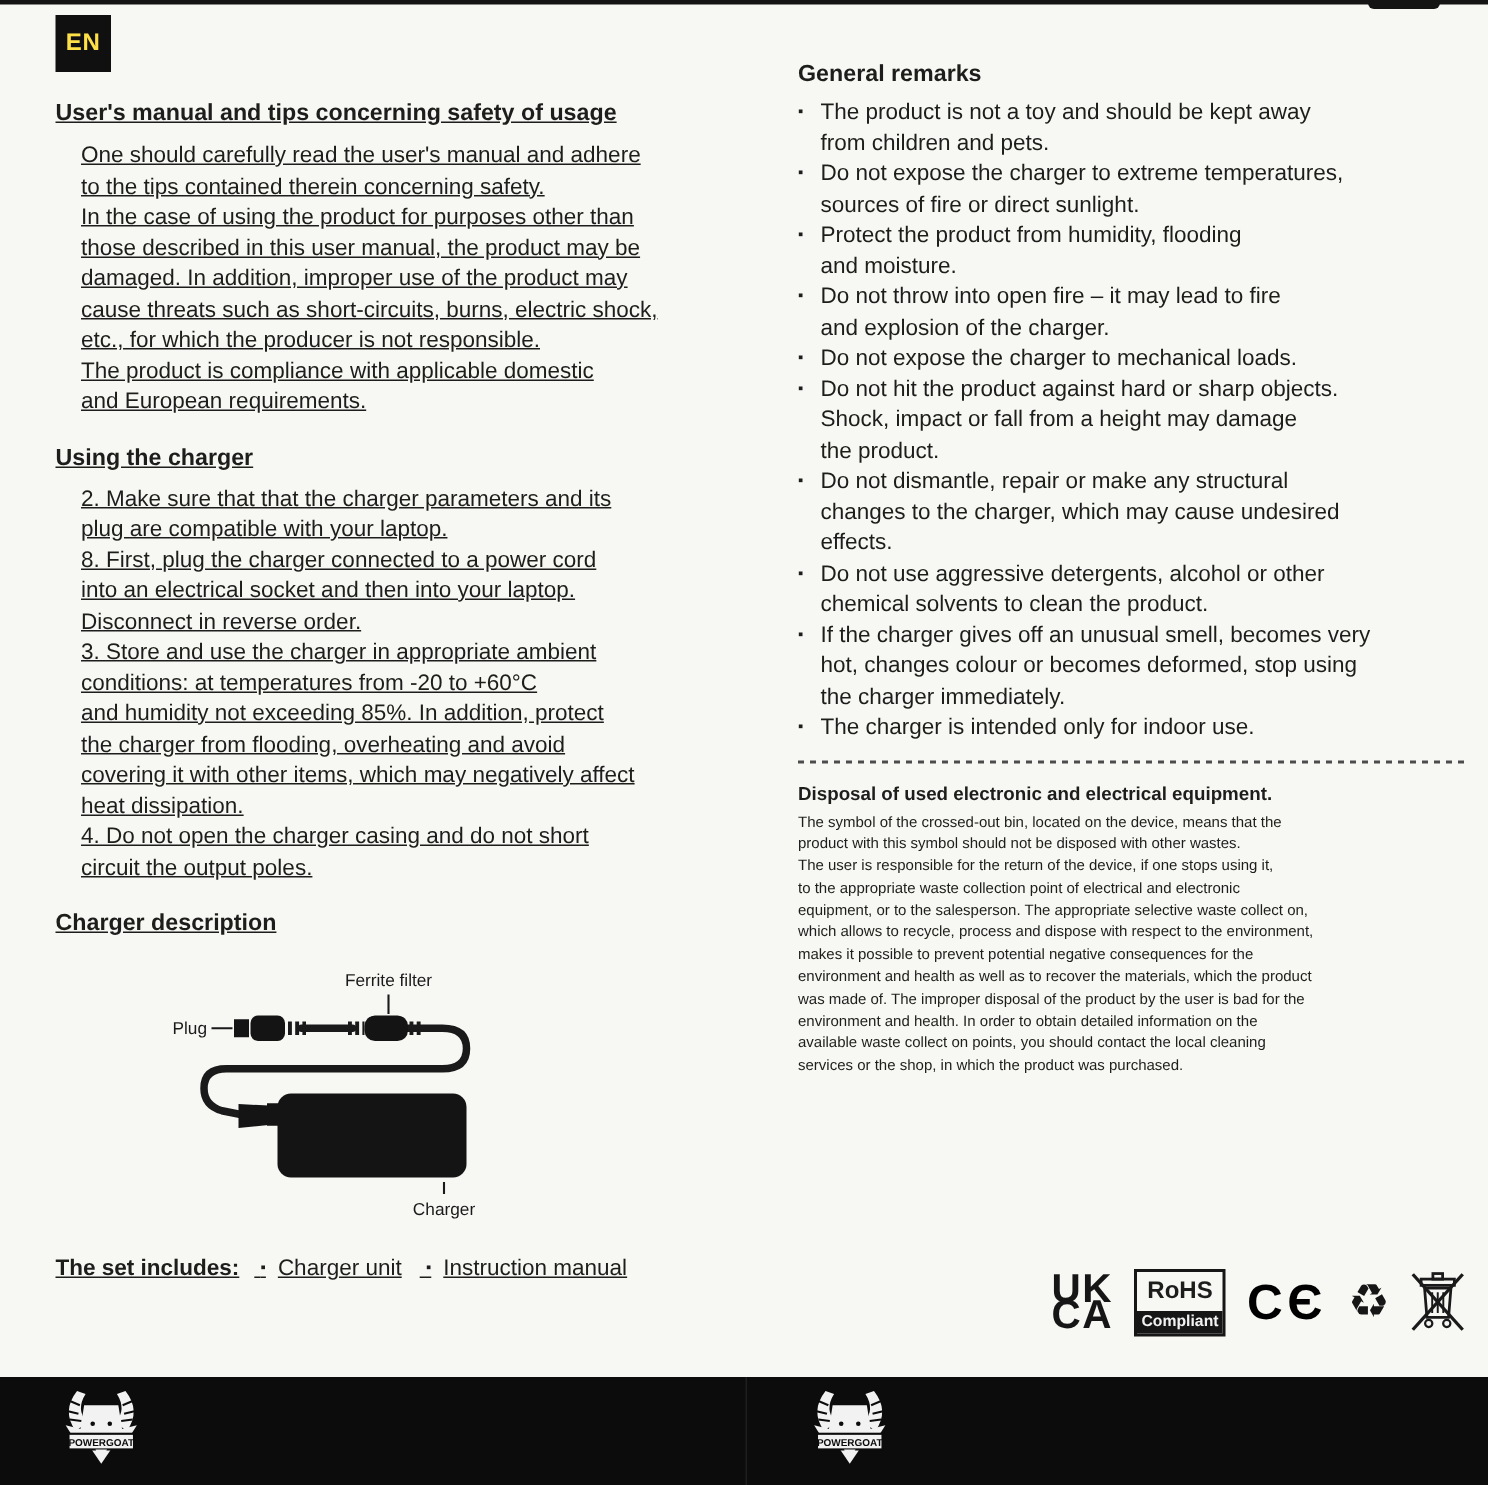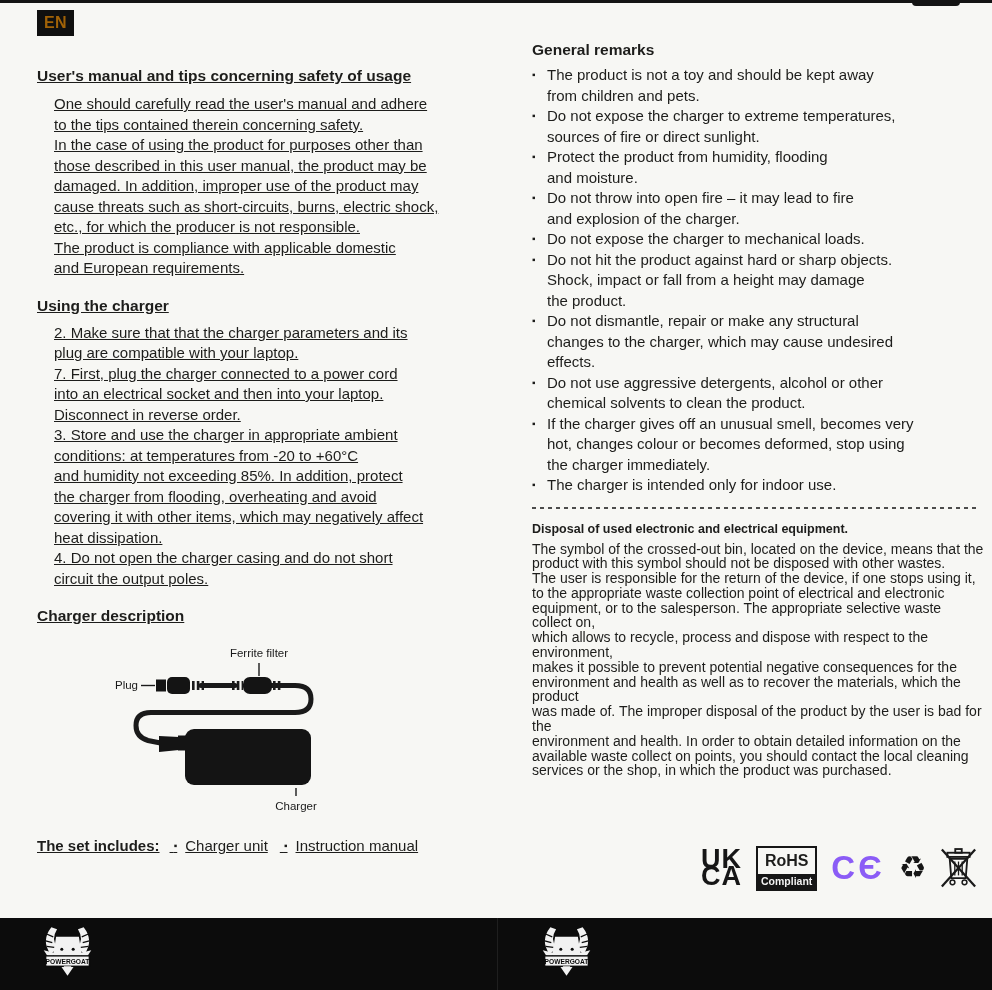--- a/index.html
+++ b/index.html
@@ -5,22 +5,22 @@
   html,body{margin:0;padding:0;}
   body{background:#e8e8e6;}
   .page{
     position:relative;width:992px;height:990px;overflow:hidden;
     background:#f7f7f4;color:#1d1d1b;
     font-family:"Liberation Sans", sans-serif;
   }
   .top-strip{position:absolute;top:0;left:0;width:100%;height:3px;background:#141414;}
   .top-right-blob{position:absolute;top:0;left:912px;width:48px;height:6px;background:#141414;border-radius:0 0 4px 4px;}
   .en-badge{
-    position:absolute;left:37px;top:10px;width:37px;height:26px;background:#101010;
-    color:#a16207;font-weight:bold;font-size:16px;display:flex;align-items:center;justify-content:center;
+    position:absolute;left:37px;top:10px;width:37px;height:38px;background:#101010;
+    color:#fde047;font-weight:bold;font-size:16px;display:flex;align-items:center;justify-content:center;
     letter-spacing:.5px;
   }
   .col-left{position:absolute;left:37px;top:0;width:450px;text-decoration:underline;}
   .col-right{position:absolute;left:532px;top:0;width:452px;}
   .h1{font-size:15.5px;font-weight:bold;margin:66px 0 0;line-height:20px;}
   .h2{font-size:15.5px;font-weight:bold;margin:0;line-height:20px;}
   .h2.using{margin-top:10px;}
   .h2.desc{margin-top:8px;}
   .h2.general{margin-top:40px;}
   .h3{font-size:12.5px;font-weight:bold;margin:12px 0 0;line-height:16px;}
@@ -29,33 +29,33 @@
   .intro{margin-top:8px;}
   .steps{margin-top:7px;}
   .steps p{margin:0;}
   ul.bullets{list-style:none;margin:5px 0 0;padding:0;font-size:15px;line-height:20.5px;}
   ul.bullets li{position:relative;padding-left:15px;}
   ul.bullets li::before{content:"▪";position:absolute;left:0;top:0;font-size:10px;line-height:20.5px;}
   .dashes{
     margin-top:11px;height:2px;width:447px;
     background:repeating-linear-gradient(90deg,#4c4c4c 0 4px,transparent 4px 8px);
   }
-  .small{font-size:14px;line-height:14.8px;margin:5px 0 0;}
+  .small{font-size:10px;line-height:14.8px;margin:5px 0 0;}
   .diagram{margin:12px 0 0 60px;width:266px;height:180px;}
   .set-includes{margin:18px 0 0;font-size:15px;line-height:20px;}
   .set-includes .b{font-weight:bold;margin-right:10px;}
   .si-item{margin-right:12px;}
   .si-item::before{content:"▪";font-size:10px;margin-right:8px;position:relative;top:-2px;}
   
   .certs{position:absolute;left:701px;top:845px;display:flex;align-items:center;gap:14px;}
   .ukca{display:flex;flex-direction:column;font-weight:bold;font-size:27px;line-height:17.5px;letter-spacing:1px;color:#161616;}
   .rohs{border:2.5px solid #161616;text-align:center;background:#f7f7f4;}
   .rohs-top{display:block;font-weight:bold;font-size:16px;line-height:18px;padding:4px 4px;}
   .rohs-bot{display:block;font-weight:bold;font-size:10.5px;line-height:14px;background:#161616;color:#f2f2f2;padding:0 3px 1px;}
-  .ce{font-size:33px;font-weight:bold;letter-spacing:3px;line-height:36px;color:#8b5cf6;}
+  .ce{font-size:33px;font-weight:bold;letter-spacing:3px;line-height:36px;color:#000000;}
   .recycle{font-size:31px;line-height:36px;color:#161616;}
   .weee{width:37px;height:46px;}
   
   .footer-band{position:absolute;left:0;top:918px;width:100%;height:72px;background:#0c0c0c;}
   .fold-line{position:absolute;left:497px;top:0;width:1px;height:100%;background:#1f1f1f;}
   .goat{position:absolute;top:7px;width:57px;height:56px;}
   .goat.g1{left:39px;}
   .goat.g2{left:538px;}
   svg text{font-family:"Liberation Sans", sans-serif;}
 </style>
@@ -77,21 +77,21 @@
 damaged. In addition, improper use of the product may
 cause threats such as short-circuits, burns, electric shock,
 etc., for which the producer is not responsible.
 The product is compliance with applicable domestic
 and European requirements.</p>
 
     <h2 class="h2 using">Using the charger</h2>
     <div class="body steps">
       <p class="pre">2. Make sure that that the charger parameters and its
 plug are compatible with your laptop.</p>
-      <p class="pre">7. First, plug the charger connected to a power cord
+      <p class="pre">8. First, plug the charger connected to a power cord
 into an electrical socket and then into your laptop.
 Disconnect in reverse order.</p>
       <p class="pre">3. Store and use the charger in appropriate ambient
 conditions: at temperatures from -20 to +60°C
 and humidity not exceeding 85%. In addition, protect
 the charger from flooding, overheating and avoid
 covering it with other items, which may negatively affect
 heat dissipation.</p>
       <p class="pre">4. Do not open the charger casing and do not short
 circuit the output poles.</p>

